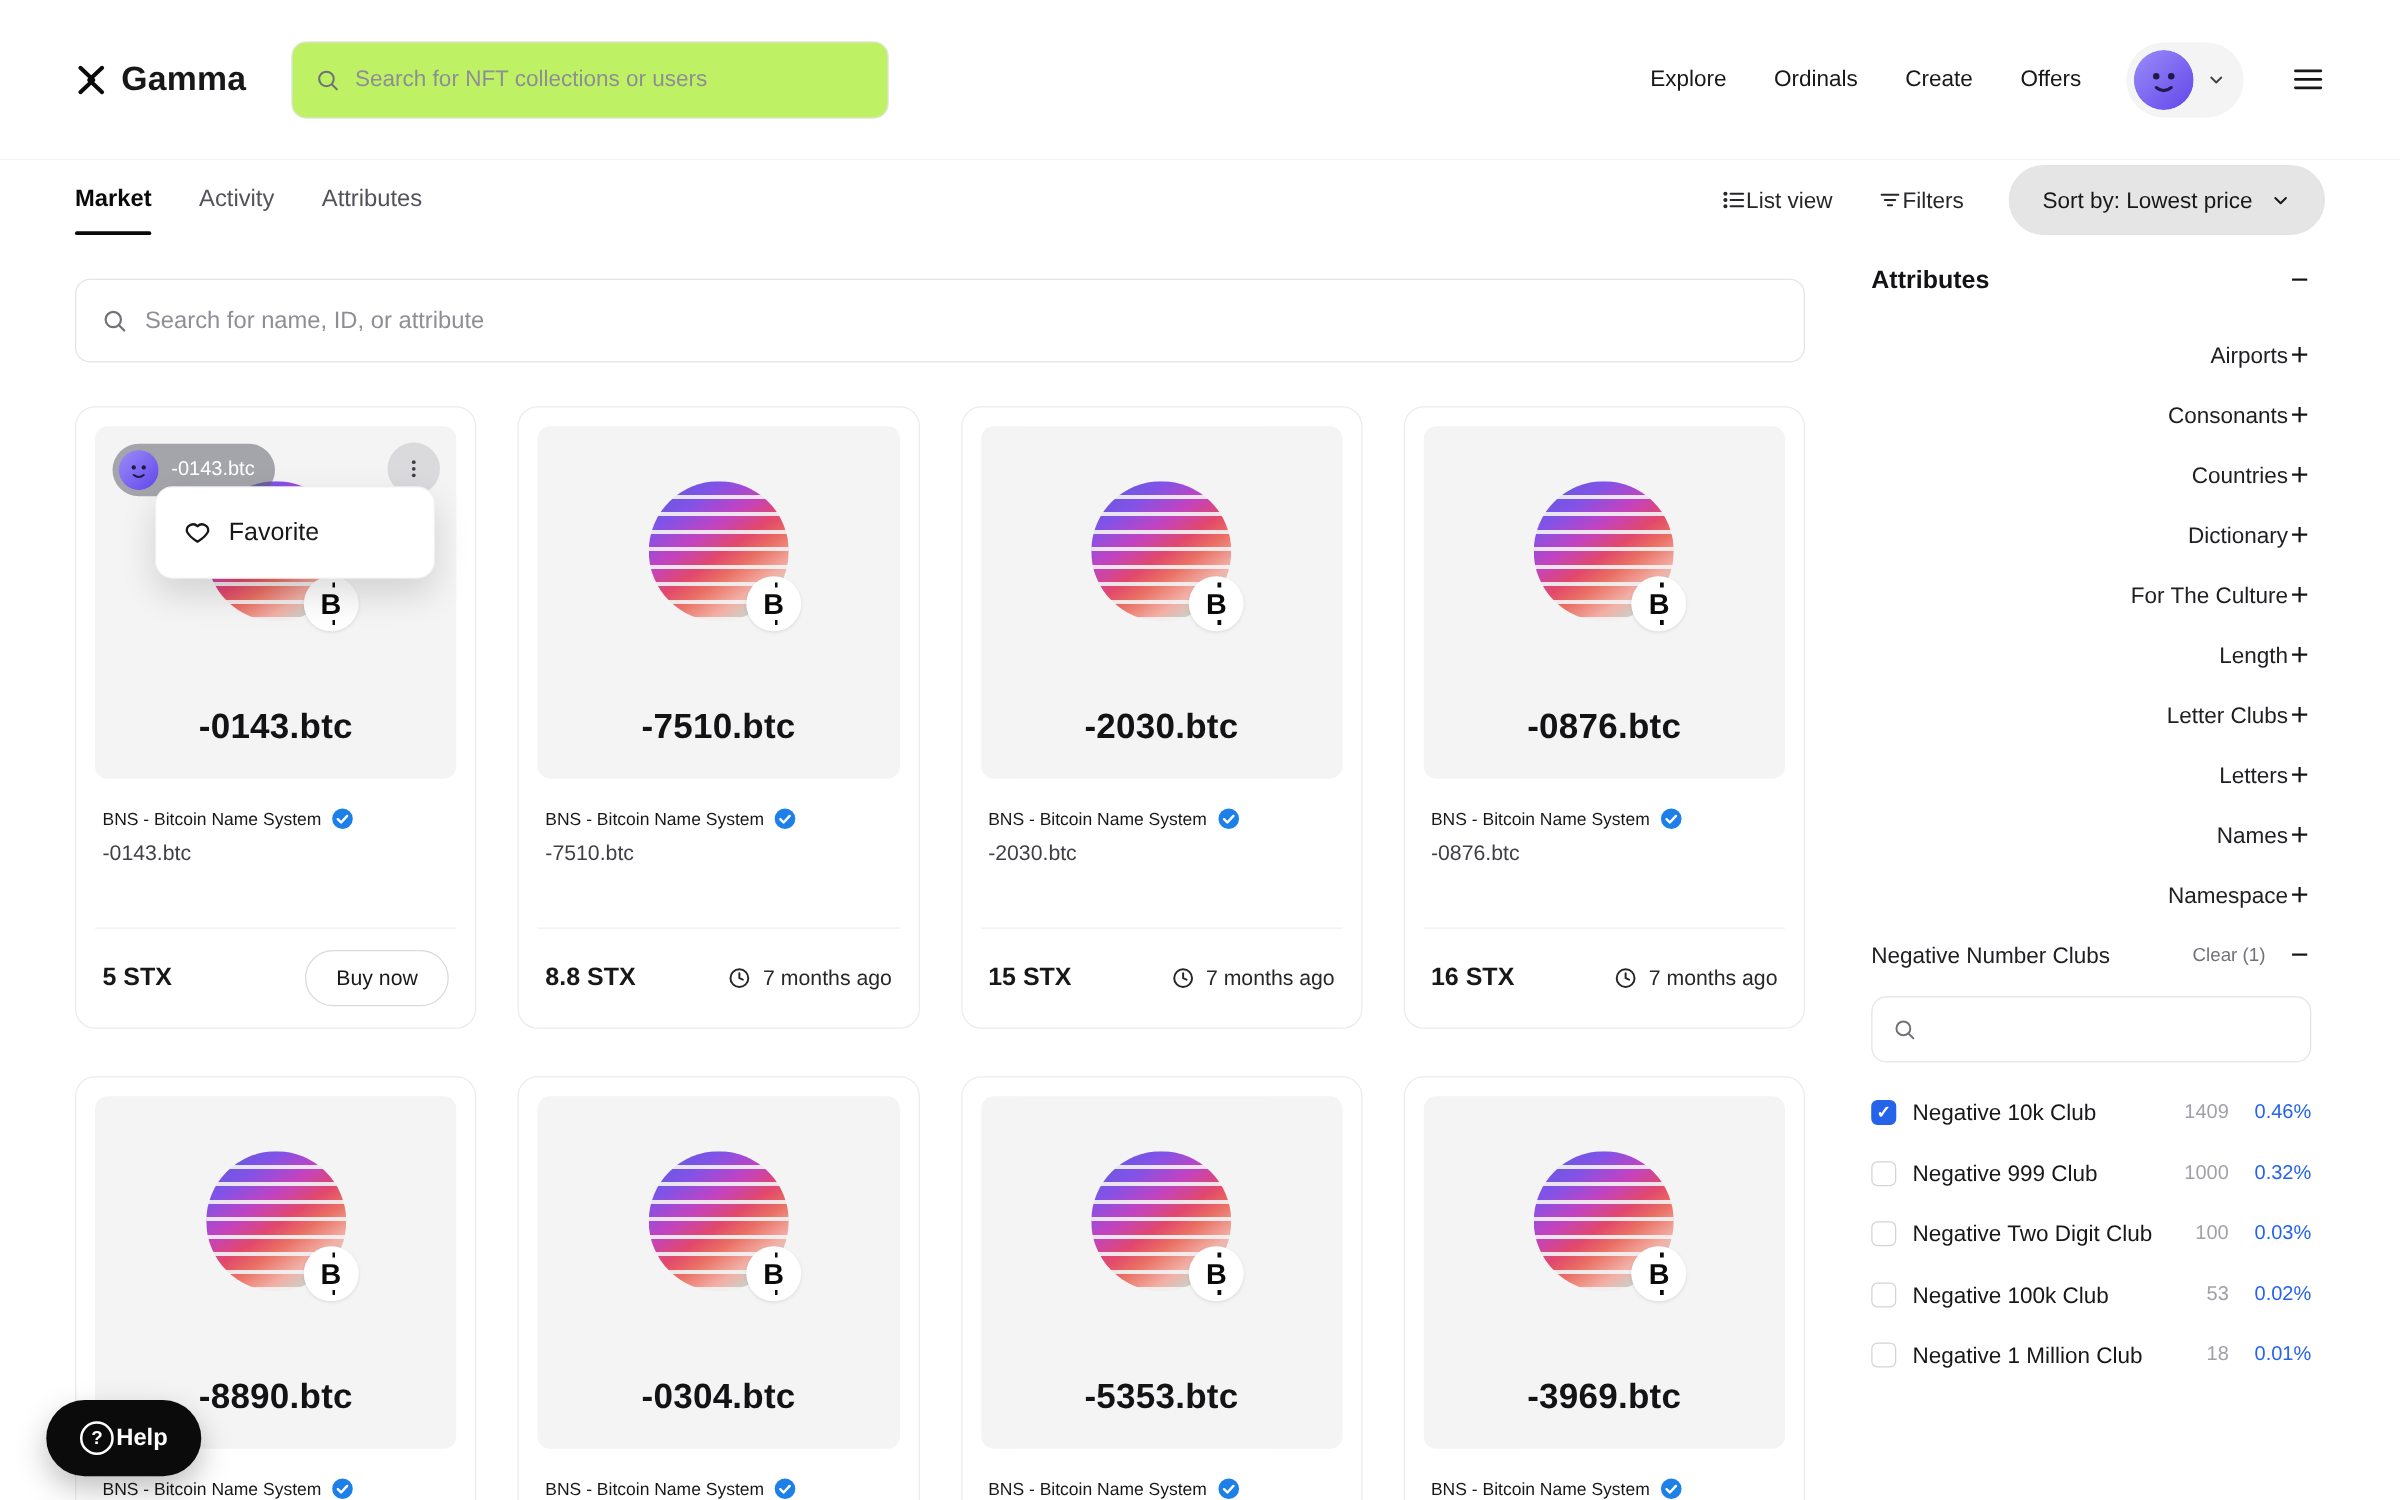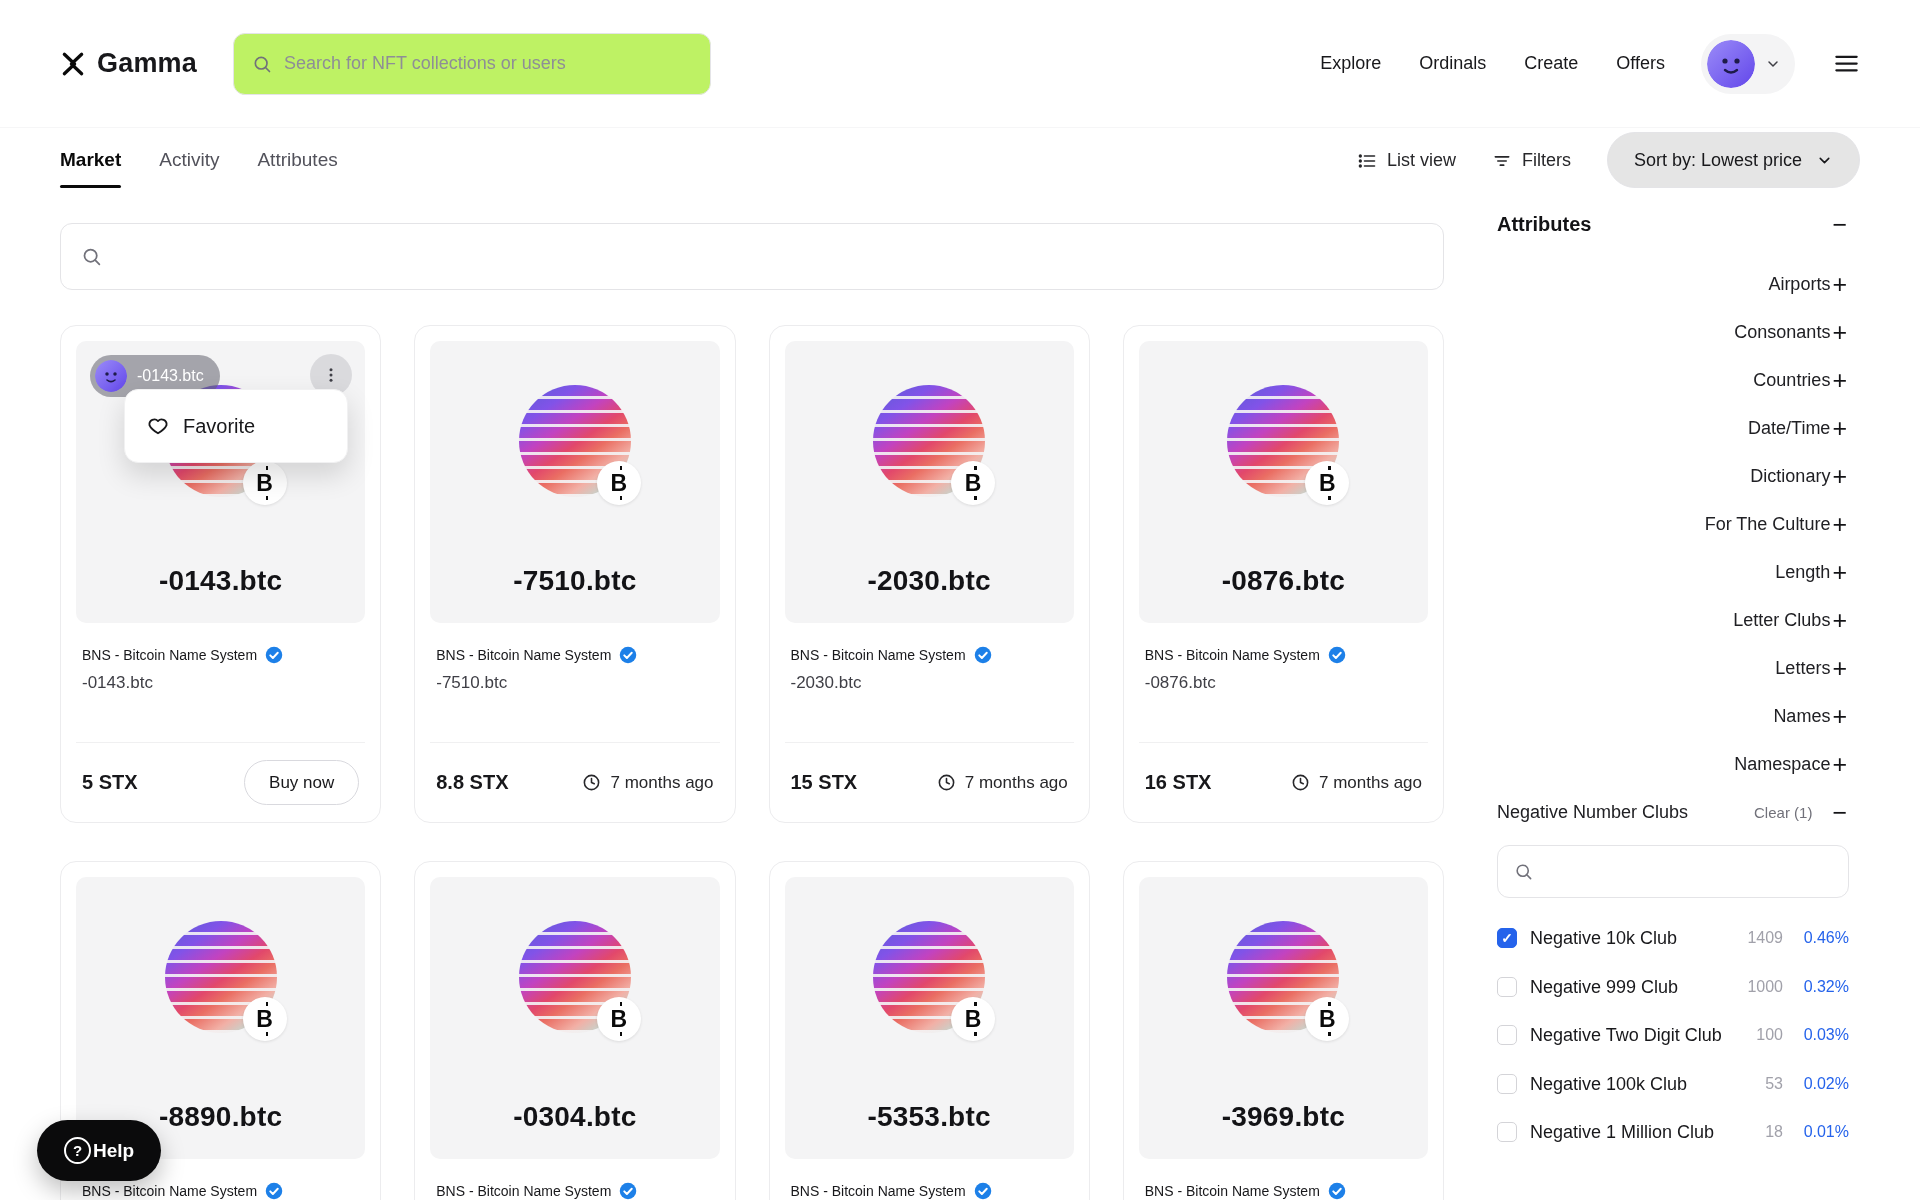--- a/index.html
+++ b/index.html
@@ -20,21 +20,21 @@
   .avatar{width:48px;height:48px;border-radius:50%;overflow:hidden;display:block}
   .hamburger{margin-left:38px;background:none;border:0;display:flex;align-items:center}
 
   
   .tabs-row{position:absolute;top:132px;left:60px;right:60px;height:56px;display:flex;align-items:center}
   .tabs{display:flex;gap:38px;height:100%}
   .tab{display:flex;align-items:center;font-size:19px;color:#52525b;height:100%;position:relative;cursor:pointer}
   .tab.active{color:#0a0a0a;font-weight:600}
   .tab.active::after{content:"";position:absolute;left:0;right:0;bottom:0;height:3px;background:#0a0a0a;border-radius:2px}
   .toolbar{margin-left:auto;display:flex;align-items:center;gap:36px}
-  .tool{display:flex;align-items:flex-end;gap:10px;font-size:18px;color:#27272a;background:none;border:0}
+  .tool{display:flex;align-items:flex-start;font-size:18px;color:#27272a;background:none;border:0}
   .sort-btn{height:56px;border:1px solid #e4e4e7;border-radius:999px;background:#e5e5e5;display:flex;align-items:center;gap:14px;padding:0 26px;font-size:18px;color:#18181b}
 
   
   .main-search{position:absolute;top:223px;left:60px;width:1384px;height:67px;border:1px solid #e4e4e7;border-radius:12px;display:flex;align-items:center;gap:14px;padding:0 20px;background:#fff}
   .main-search input{font-size:19px}
 
   
   .grid{position:absolute;top:325px;left:60px;width:1384px;display:grid;grid-template-columns:repeat(4,1fr);column-gap:33px;row-gap:38px}
   .card{height:498px;border:1px solid #ececee;border-radius:16px;background:#fff;display:flex;flex-direction:column;padding:15px 15px 0;cursor:pointer}
   .card-img{height:282px;background:#f4f4f5;border-radius:10px;position:relative;display:flex;flex-direction:column;align-items:center}
@@ -179,20 +179,21 @@
         </svg>
     </button>
   </div>
 </div>
 
 <div class="main-search">
   <svg width="21" height="21" viewBox="0 0 24 24" fill="none" stroke="#71717a" stroke-width="2" stroke-linecap="round">
       <circle cx="11" cy="11" r="7"></circle>
       <line x1="16.5" y1="16.5" x2="21" y2="21"></line>
     </svg>
+  <input placeholder="Search for name, ID, or attribute" style="">
 </div>
 
 <div class="grid">
 
   <article class="card">
     <div class="card-img">
       <div class="hover-pill">
         <span class="mini-avatar">
           <svg width="32" height="32" viewBox="0 0 48 48">
             <defs>
@@ -440,24 +441,20 @@
       </div>
     <div class="sb-row">
         <span>Consonants</span>
         <span class="sb-icon icon-plus"></span>
       </div>
     <div class="sb-row">
         <span>Countries</span>
         <span class="sb-icon icon-plus"></span>
       </div>
     <div class="sb-row">
-        <span>Date/Time</span>
-        <span class="sb-icon icon-plus"></span>
-      </div>
-    <div class="sb-row">
         <span>Dictionary</span>
         <span class="sb-icon icon-plus"></span>
       </div>
     <div class="sb-row">
         <span>For The Culture</span>
         <span class="sb-icon icon-plus"></span>
       </div>
     <div class="sb-row">
         <span>Length</span>
         <span class="sb-icon icon-plus"></span>

